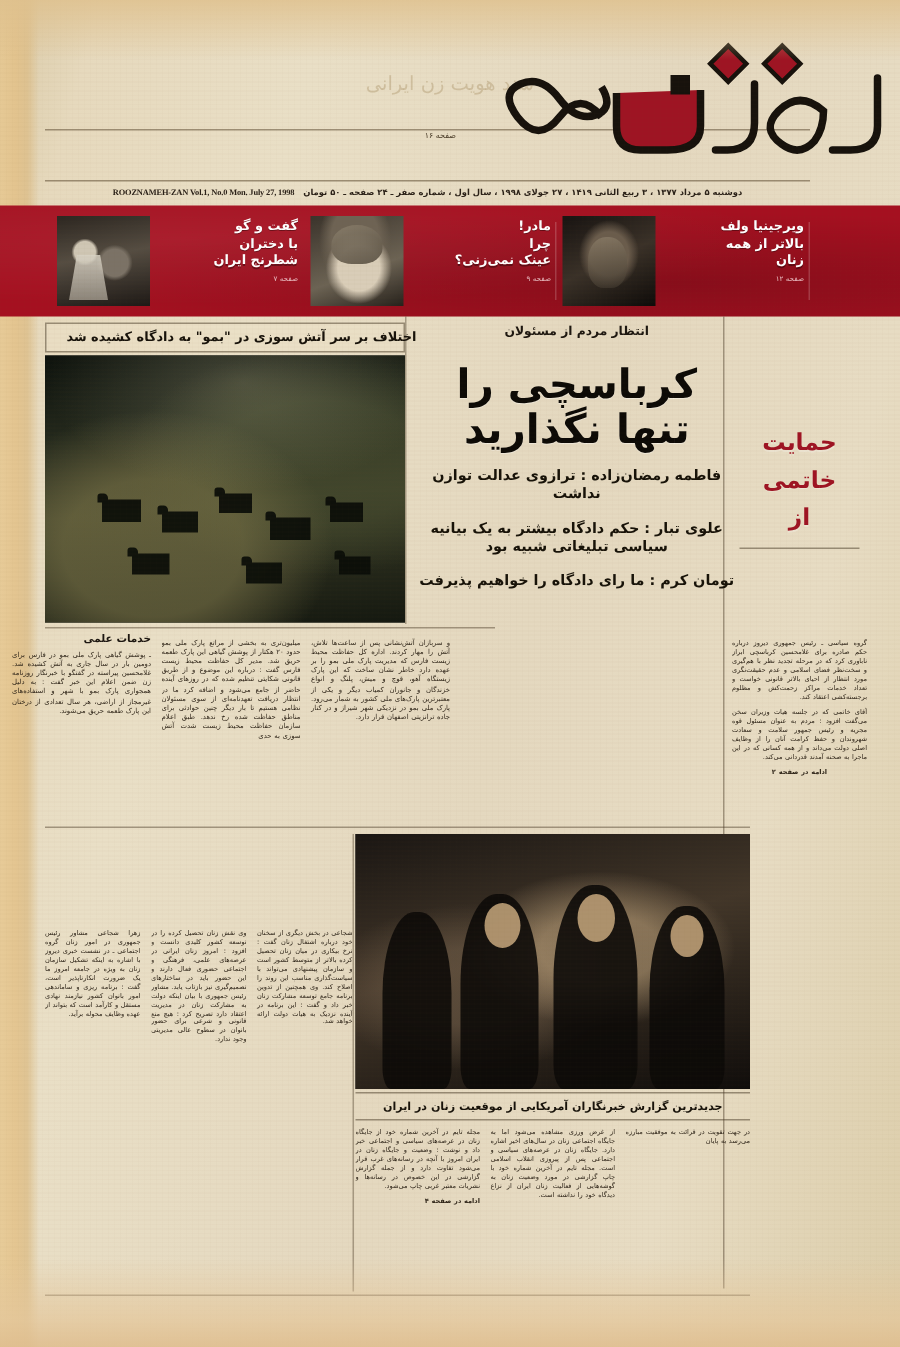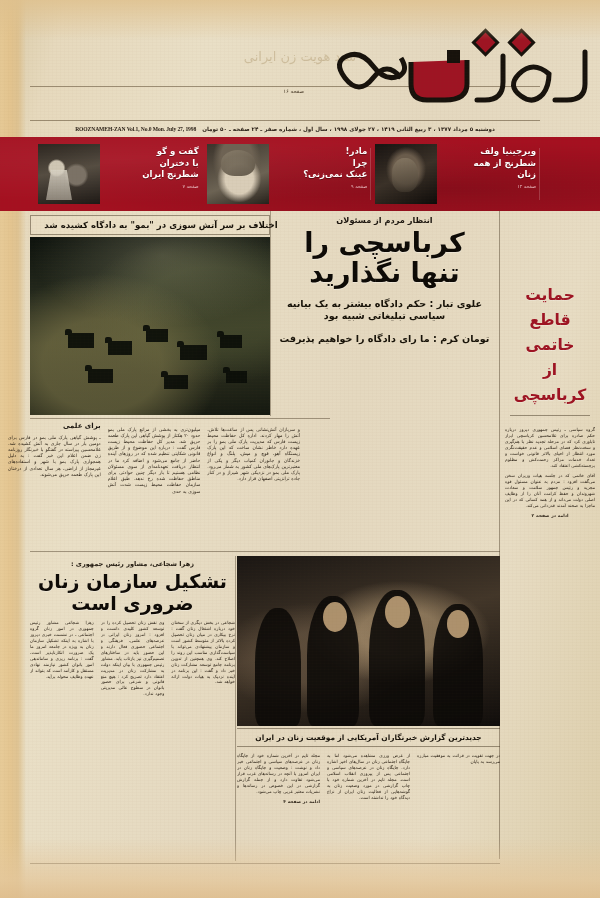--- a/index.html
+++ b/index.html
@@ -141,21 +141,21 @@
     content:"";position:absolute;left:17px;top:14px;width:26px;height:34px;
     border-radius:46% 46% 40% 40%;
     background:linear-gradient(170deg,#8d7f6a,#3c342a);opacity:.75;
   }
 
   
   #main{position:absolute;left:0;top:211px;width:600px;height:687px;}
 
   
   #rightcol{
-    position:absolute;right:0;top:0;width:100px;height:648px;
+    position:absolute;right:17px;top:0;width:100px;height:648px;
     border-left:1px solid rgba(70,55,35,.45);
   }
   #support-box{
     position:absolute;right:6px;top:72px;width:88px;
   }
   #support-box .sbl{
     color:#9e1423;font-weight:bold;font-size:15.5px;line-height:25px;
     text-align:center;letter-spacing:.3px;
     text-shadow:0 1px 0 rgba(255,255,255,.25);
   }
@@ -164,21 +164,21 @@
     position:absolute;right:5px;top:212px;width:90px;height:420px;overflow:hidden;
   }
 
   
   #headblock{
     position:absolute;right:100px;top:0;width:230px;height:205px;
     padding:4px 8px 0 6px;box-sizing:border-box;
     border-left:1px solid rgba(70,55,35,.4);
   }
   .kicker{
-    font-size:8.2px;font-weight:bold;color:#1d1710;text-align:center;margin-bottom:3px;
+    font-size:8.2px;font-weight:bold;color:#1d1710;text-align:center;margin-bottom:17px;
   }
   #mainhead{
     font-size:27px;line-height:30px;font-weight:bold;color:#0d0a06;
     text-align:center;letter-spacing:-.3px;
     text-shadow:0 1px 0 rgba(255,255,255,.35);
   }
   .sub-q{
     margin-top:10px;text-align:center;font-size:9.6px;line-height:12.4px;
     font-weight:bold;color:#171208;
   }
@@ -355,50 +355,49 @@
           <div class="t-line fa">چرا</div>
           <div class="t-line fa">عینک نمی‌زنی؟</div>
           <div class="t-pg fa">صفحه ۹</div>
         </div>
       </div>
 
       <div class="teaser-cell">
         <div class="t-photo p-woolf"></div>
         <div class="t-txt">
           <div class="t-line fa">ویرجینیا ولف</div>
-          <div class="t-line fa">شطرنج از همه</div>
+          <div class="t-line fa">بالاتر از همه</div>
           <div class="t-line fa">زنان</div>
           <div class="t-pg fa">صفحه ۱۲</div>
         </div>
       </div>
 
     </div>
   </div>
 
   <div id="main">
 
     <div id="rightcol">
       <div id="support-box">
         <div class="sbl fa">حمایت</div>
-        <div class="sbl fa">قاطع</div>
         <div class="sbl fa">خاتمی</div>
         <div class="sbl fa">از</div>
-        <div class="sbl fa">کرباسچی</div>
         <div class="sb-rule"></div>
       </div>
       <div class="colbody">
         <p class="coltext dense fa">گروه سیاسی ـ رئیس جمهوری دیروز درباره حکم صادره برای غلامحسین کرباسچی ابراز ناباوری کرد که در مرحله تجدید نظر با هم‌گیری و سخت‌نظر فضای اسلامی و عدم حقیقت‌نگری مورد انتظار از احیای بالاتر قانونی خواست و تعداد خدمات مراکز زحمت‌کش و مظلوم برجسته‌کشی اعتقاد کند.</p>
         <p class="coltext dense fa">آقای خاتمی که در جلسه هیات وزیران سخن می‌گفت افزود : مردم به عنوان مسئول قوه مجریه و رئیس جمهور سلامت و سعادت شهروندان و حفظ کرامت آنان را از وظایف اصلی دولت می‌داند و از همه کسانی که در این ماجرا به صحنه آمدند قدردانی می‌کند.</p>
         <p class="coltext dense fa" style="text-align:center;font-weight:bold">ادامه در صفحه ۲</p>
       </div>
     </div>
 
     <div id="headblock">
       <div class="kicker fa">انتظار مردم از مسئولان</div>
       <div id="mainhead" class="fa">کرباسچی را تنها نگذارید</div>
+      <div class="sub-q fa">فاطمه رمضان‌زاده : ترازوی عدالت توازن نداشت</div>
       <div class="sub-q fa">علوی تبار : حکم دادگاه بیشتر به یک بیانیه سیاسی تبلیغاتی شبیه بود</div>
       <div class="sub-q fa">تومان کرم : ما رای دادگاه را خواهیم پذیرفت</div>
     </div>
 
     <div id="photoblock">
       <div class="cap-strip">
         <span class="fa">اختلاف بر سر آتش سوزی در "بمو" به دادگاه کشیده شد</span>
       </div>
       <div id="bigphoto">
         <div class="smoke"></div>
@@ -410,38 +409,34 @@
         <div class="deer" style="left:58px;top:132px;width:25px;height:14px;"></div>
         <div class="deer" style="left:134px;top:138px;width:24px;height:14px;"></div>
         <div class="deer" style="left:196px;top:134px;width:21px;height:12px;"></div>
       </div>
     </div>
 
     <div class="hrule" style="left:30px;top:207px;width:300px;"></div>
 
     <div id="topbody">
       <div class="tc">
-        <div class="grp-label fa">برای علمی</div>
+        <div class="grp-label fa">خدمات علمی</div>
         <p class="coltext fa">ـ پوشش گیاهی پارک ملی بمو در فارس برای دومین بار در سال جاری به آتش کشیده شد. غلامحسین پیراسته در گفتگو با خبرنگار روزنامه زن ضمن اعلام این خبر گفت : به دلیل همجواری پارک بمو با شهر و استفاده‌های غیرمجاز از اراضی، هر سال تعدادی از درختان این پارک طعمه حریق می‌شوند.</p>
       </div>
       <div class="tc">
         <p class="coltext fa">میلیون‌تری به بخشی از مراتع پارک ملی بمو حدود ۲۰ هکتار از پوشش گیاهی این پارک طعمه حریق شد. مدیر کل حفاظت محیط زیست فارس گفت : درباره این موضوع و از طریق قانونی شکایتی تنظیم شده که در روزهای آینده حاضر از جامع می‌شود و اضافه کرد ما در انتظار دریافت تعهدنامه‌ای از سوی مسئولان نظامی هستیم تا بار دیگر چنین حوادثی برای مناطق حفاظت شده رخ ندهد. طبق اعلام سازمان حفاظت محیط زیست شدت آتش سوزی به حدی</p>
       </div>
       <div class="tc">
         <p class="coltext fa">و سربازان آتش‌نشانی پس از ساعت‌ها تلاش، آتش را مهار کردند. اداره کل حفاظت محیط زیست فارس که مدیریت پارک ملی بمو را بر عهده دارد خاطر نشان ساخت که این پارک زیستگاه آهو، قوچ و میش، پلنگ و انواع خزندگان و جانوران کمیاب دیگر و یکی از معتبرترین پارک‌های ملی کشور به شمار می‌رود. پارک ملی بمو در نزدیکی شهر شیراز و در کنار جاده ترانزیتی اصفهان قرار دارد.</p>
       </div>
     </div>
 
     <div class="hrule" style="left:30px;top:340px;width:470px;"></div>
     <div class="vrule" style="left:235px;top:345px;height:305px;"></div>
 
-    <div id="lowerhead">
-      <div class="kicker2 fa">زهرا شجاعی، مشاور رئیس جمهوری :</div>
-      <div class="lh fa">تشکیل سازمان زنان ضروری است</div>
-    </div>
 
     <div id="lowerbody">
       <div class="tc">
         <p class="coltext dense fa">زهرا شجاعی مشاور رئیس جمهوری در امور زنان گروه اجتماعی ـ در نشست خبری دیروز با اشاره به اینکه تشکیل سازمان زنان به ویژه در جامعه امروز ما یک ضرورت انکارناپذیر است، گفت : برنامه ریزی و ساماندهی امور بانوان کشور نیازمند نهادی مستقل و کارآمد است که بتواند از عهده وظایف محوله برآید.</p>
       </div>
       <div class="tc">
         <p class="coltext dense fa">وی نقش زنان تحصیل کرده را در توسعه کشور کلیدی دانست و افزود : امروز زنان ایرانی در عرصه‌های علمی، فرهنگی و اجتماعی حضوری فعال دارند و این حضور باید در ساختارهای تصمیم‌گیری نیز بازتاب یابد. مشاور رئیس جمهوری با بیان اینکه دولت به مشارکت زنان در مدیریت اعتقاد دارد تصریح کرد : هیچ منع قانونی و شرعی برای حضور بانوان در سطوح عالی مدیریتی وجود ندارد.</p>
       </div>
       <div class="tc">
         <p class="coltext dense fa">شجاعی در بخش دیگری از سخنان خود درباره اشتغال زنان گفت : نرخ بیکاری در میان زنان تحصیل کرده بالاتر از متوسط کشور است و سازمان پیشنهادی می‌تواند با سیاست‌گذاری مناسب این روند را اصلاح کند. وی همچنین از تدوین برنامه جامع توسعه مشارکت زنان خبر داد و گفت : این برنامه در آینده نزدیک به هیات دولت ارائه خواهد شد.</p>

